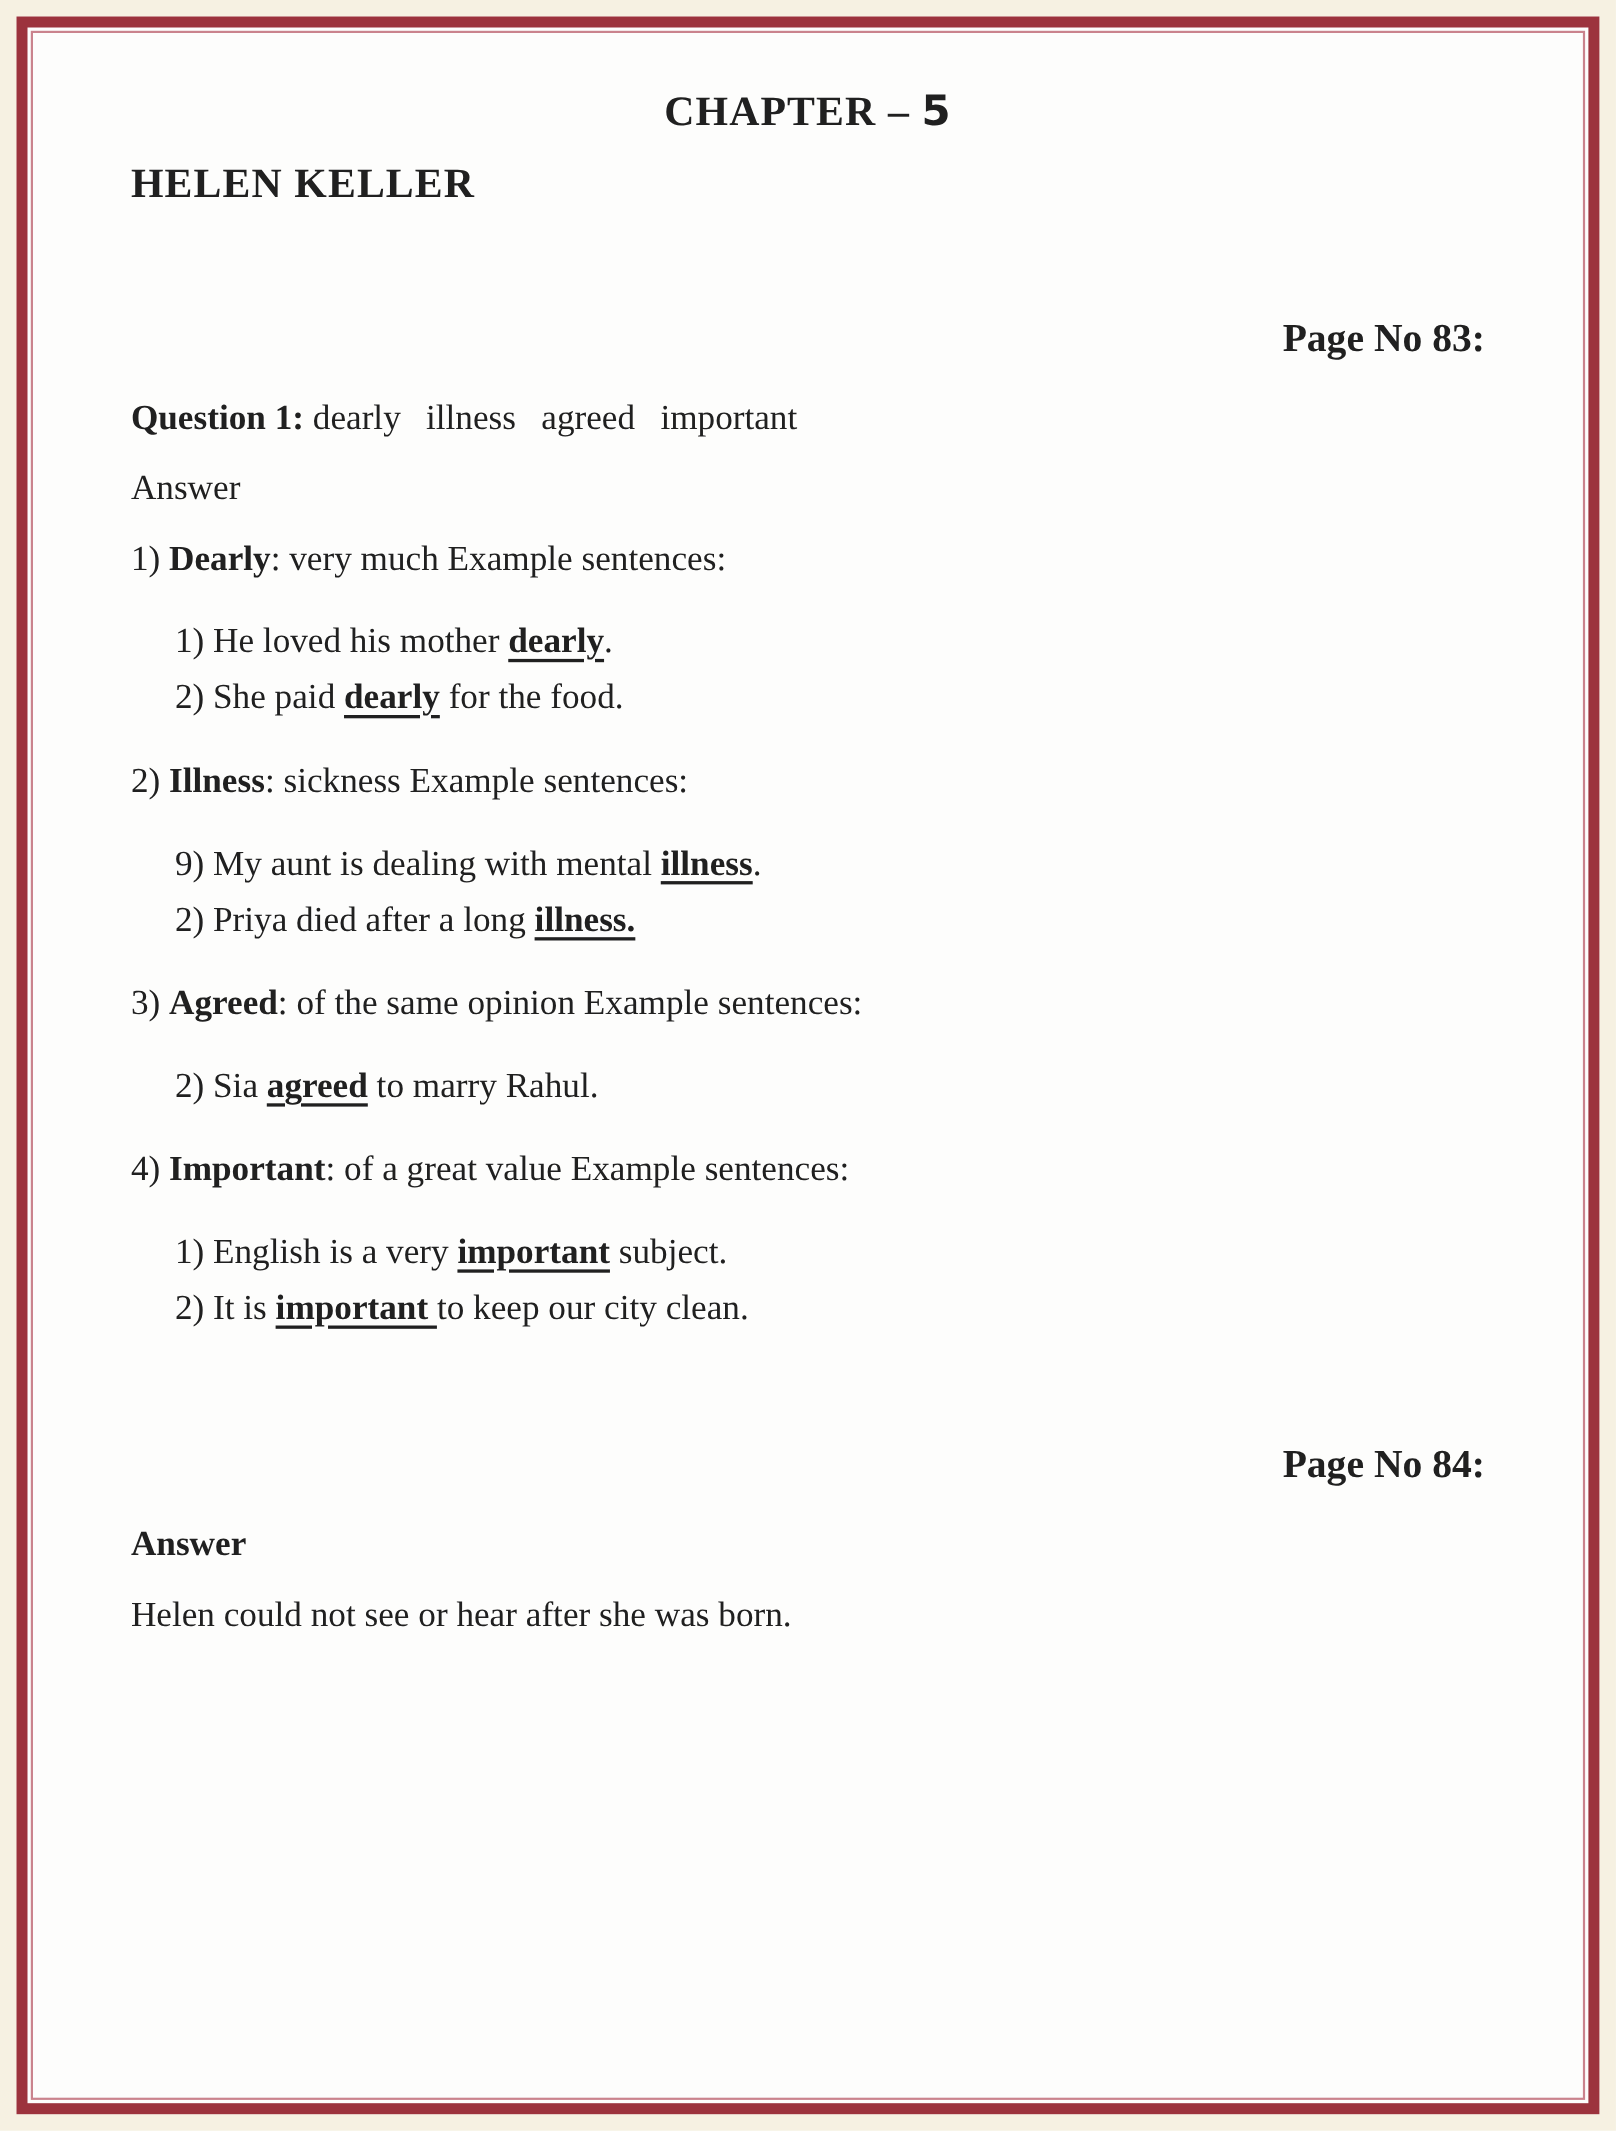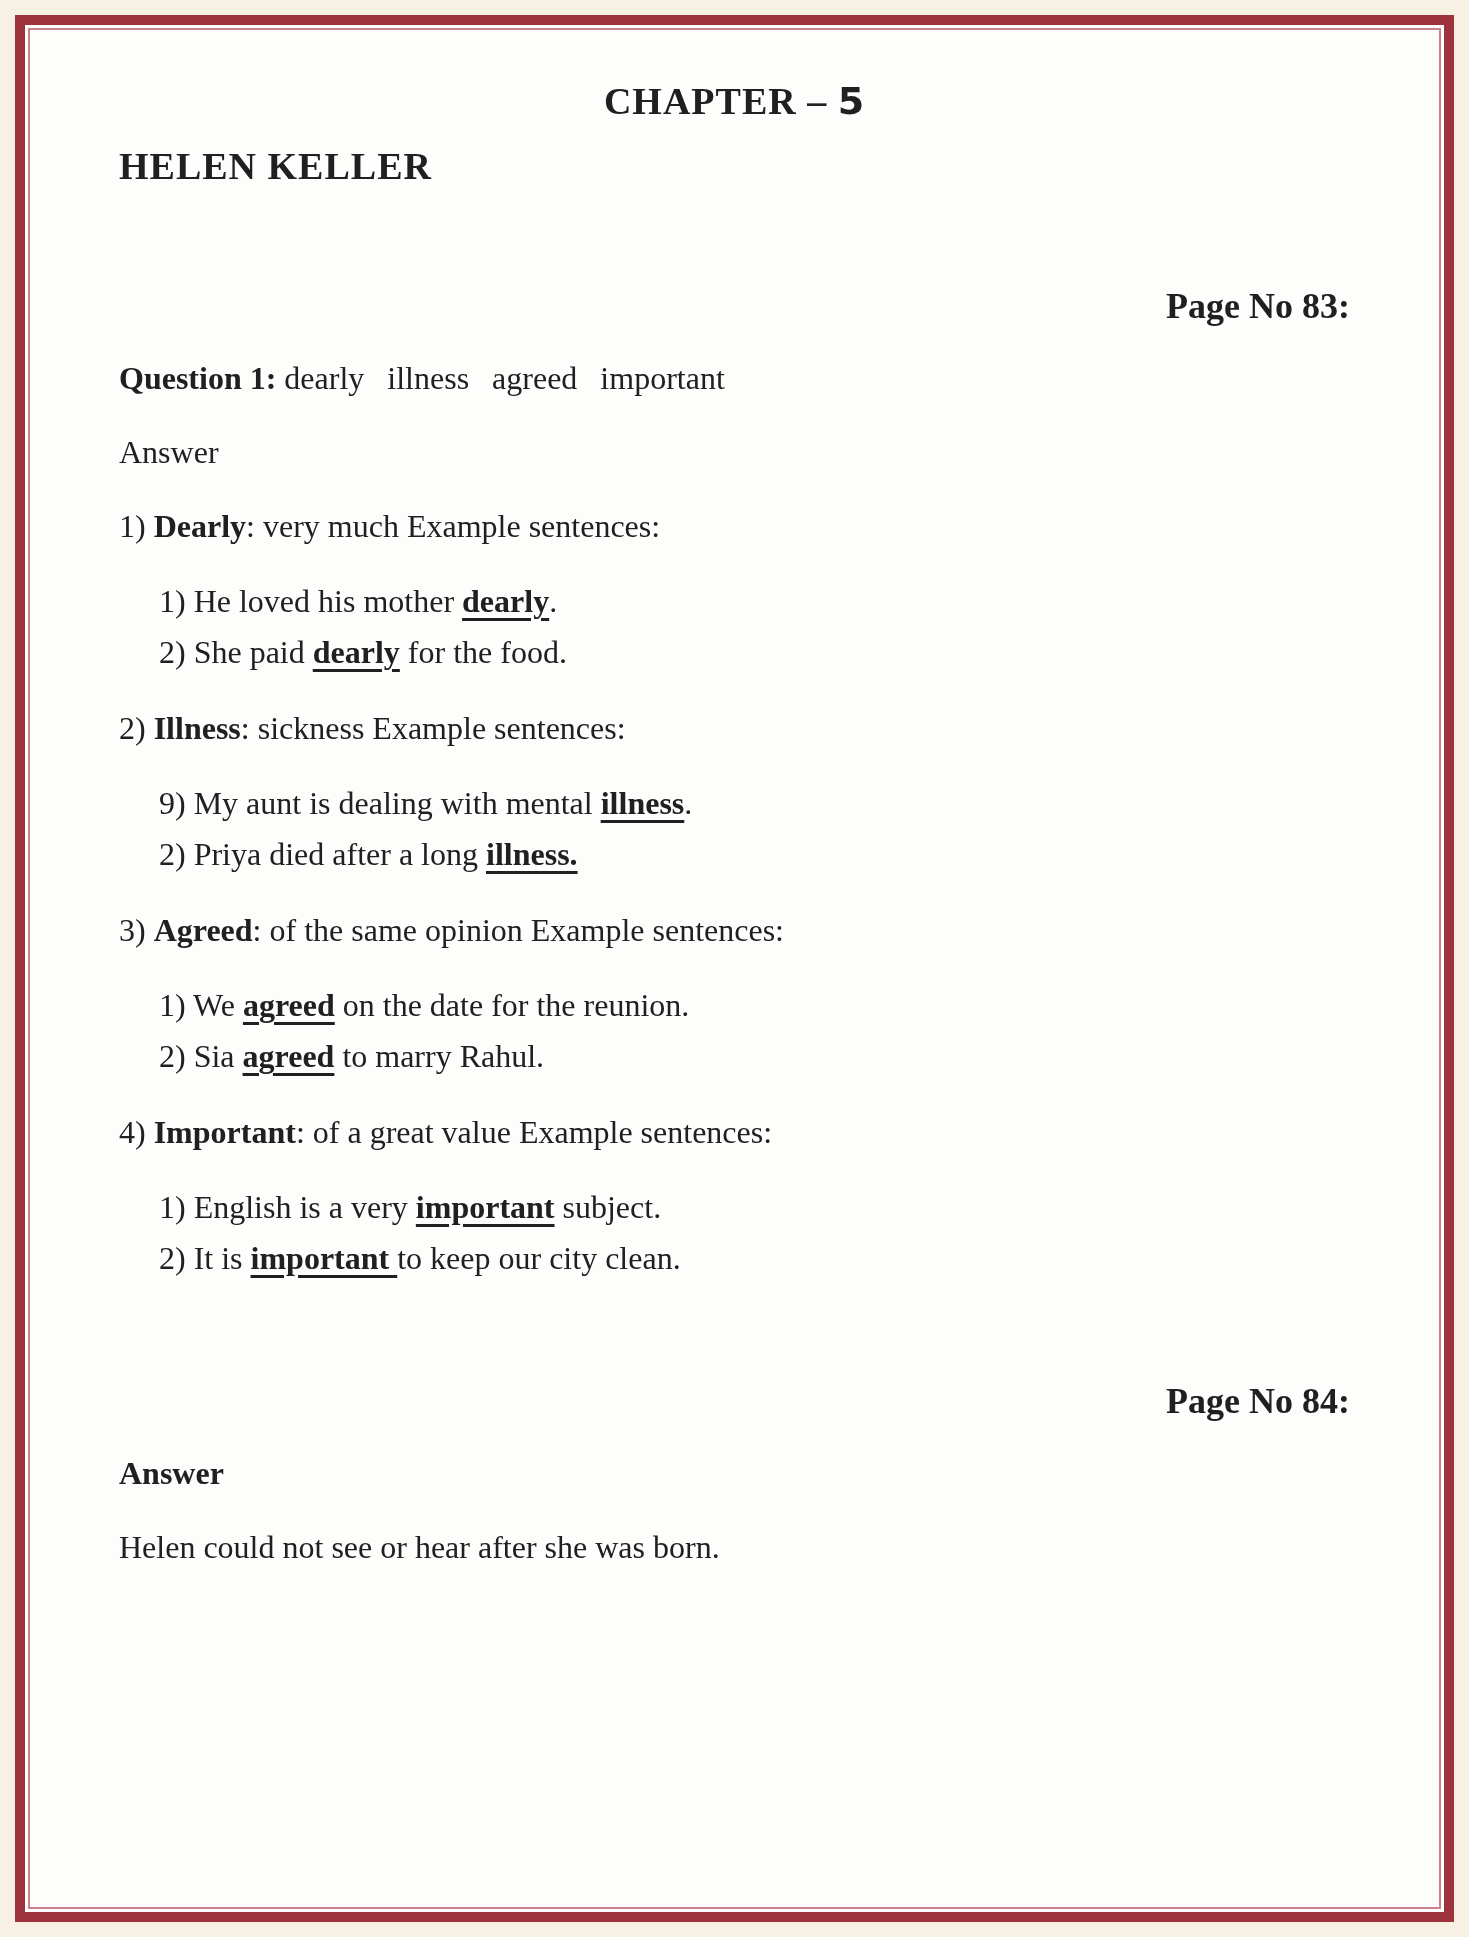--- a/index.html
+++ b/index.html
@@ -55,21 +55,21 @@
     letter-spacing: 1px;
   }
   .section-heading {
     margin: 95px 0 26px 0;
     text-align: right;
     font-size: 36px;
     line-height: 44px;
     font-weight: bold;
   }
   .para {
-    margin: 26px 0;
+    margin: 16px 0;
   }
   .q-label { font-weight: bold; }
   .q-terms { word-spacing: 15px; }
   .q-just { text-align: justify; }
   .bold { font-weight: bold; }
   .examples {
     margin: 26px 0 26px 40px;
     line-height: 51px;
   }
   .key {
@@ -115,21 +115,20 @@
         <div class="examples">
           <div class="example-line"><span>9) My aunt is dealing with mental </span><span class="key">illness</span><span>.</span></div>
           <div class="example-line"><span>2) Priya died after a long </span><span class="key">illness.</span><span></span></div>
         </div>
 
         <p class="para">
           <span>3)</span>
           <span class="bold">Agreed</span><span>: of the same opinion Example sentences:</span>
         </p>
         <div class="examples">
-          <div class="example-line"><span>1) We </span><span class="key">agreed</span><span> on the date for the reunion.</span></div>
           <div class="example-line"><span>2) Sia </span><span class="key">agreed</span><span> to marry Rahul.</span></div>
         </div>
 
         <p class="para">
           <span>4)</span>
           <span class="bold">Important</span><span>: of a great value Example sentences:</span>
         </p>
         <div class="examples">
           <div class="example-line"><span>1) English is a very </span><span class="key">important</span><span> subject.</span></div>
           <div class="example-line"><span>2) It is </span><span class="key">important&nbsp;</span><span>to keep our city clean.</span></div>

